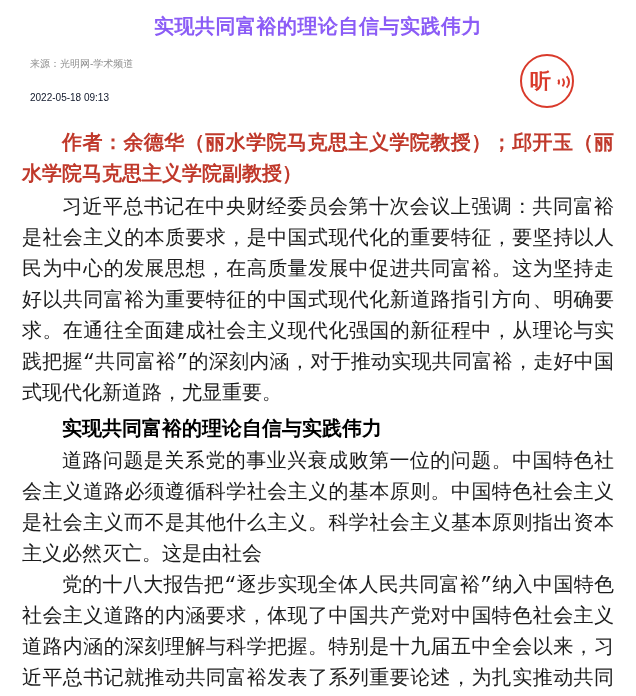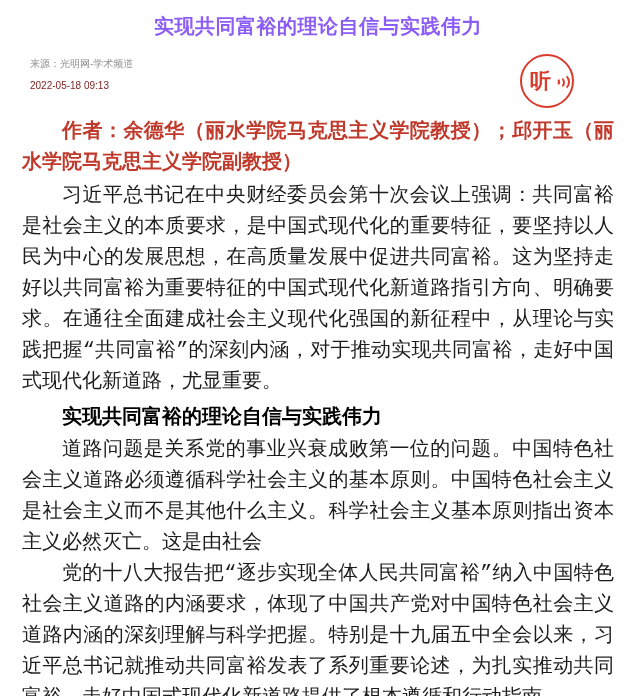--- a/index.html
+++ b/index.html
@@ -35,22 +35,22 @@
     margin-top: 14px;
     padding-left: 8px;
     color: #8d8d8d;
     font-size: 10px;
     line-height: 20px;
   }
   .meta-source {
     color: #8d8d8d;
   }
   .meta-date {
-    color: #7f1d1d;
-    margin-top: 2px;
+    color: #0f172a;
+    margin-top: 14px;
   }
   .listen-badge {
     position: absolute;
     right: 62px;
     top: 42px;
     width: 54px;
     height: 54px;
     border-radius: 50%;
     border: 2.5px solid #d93a2b;
     display: flex;

